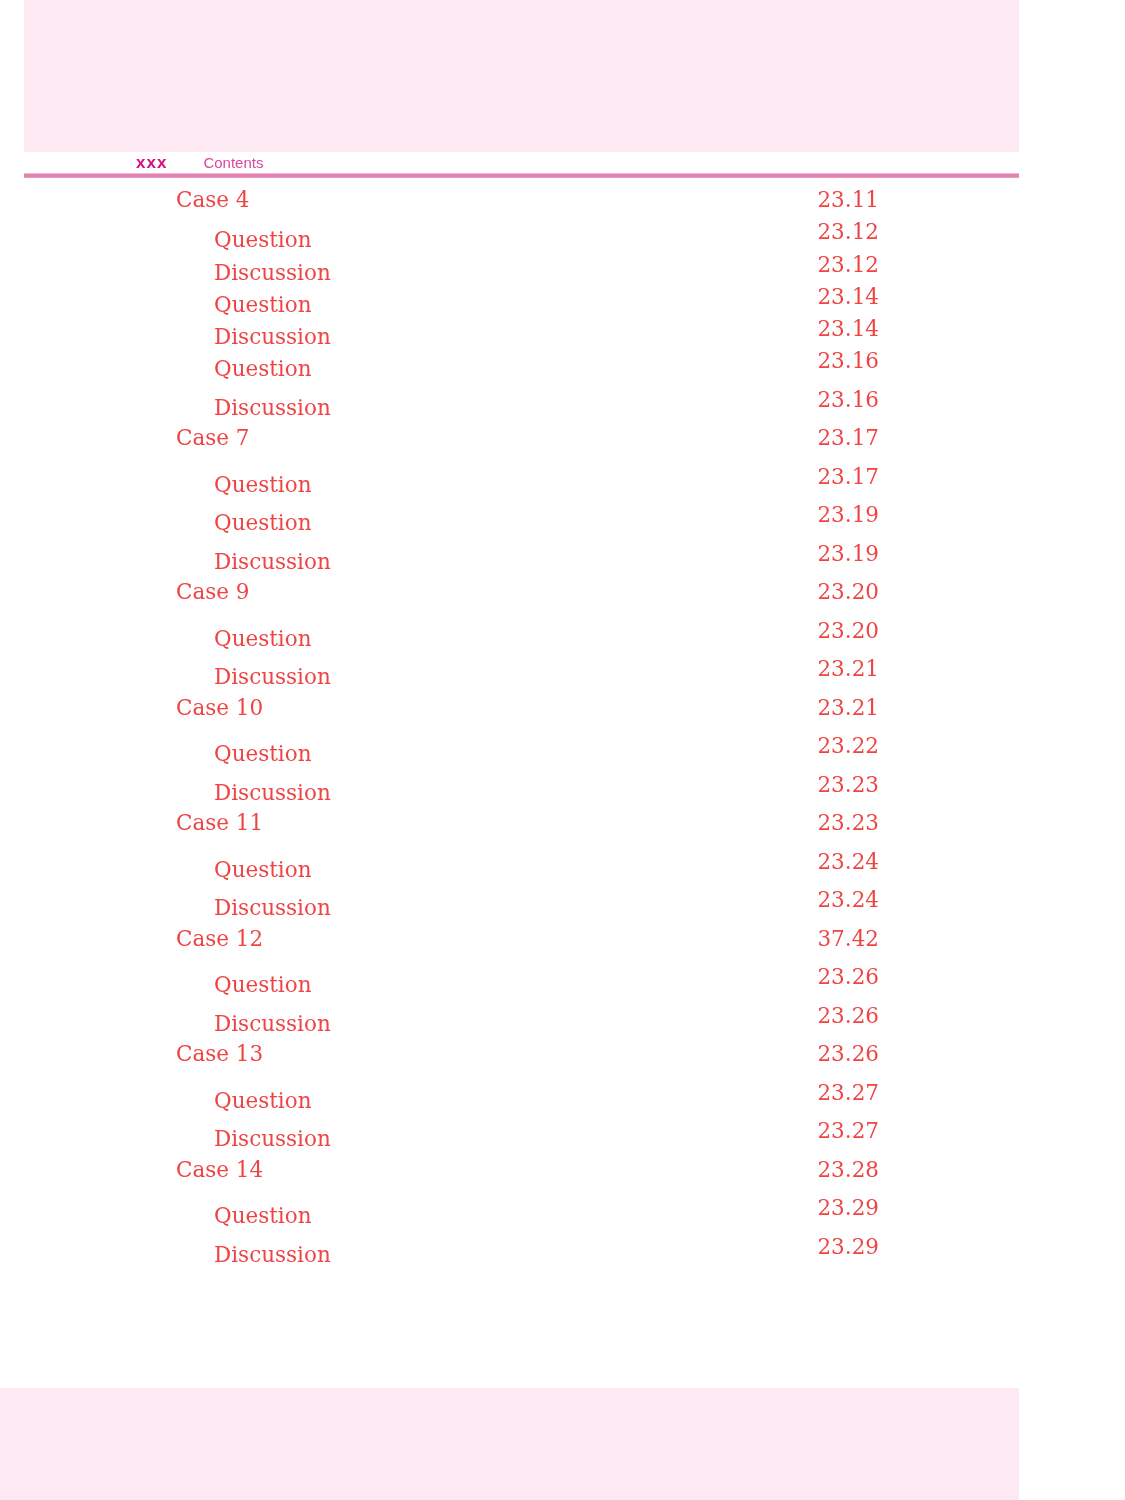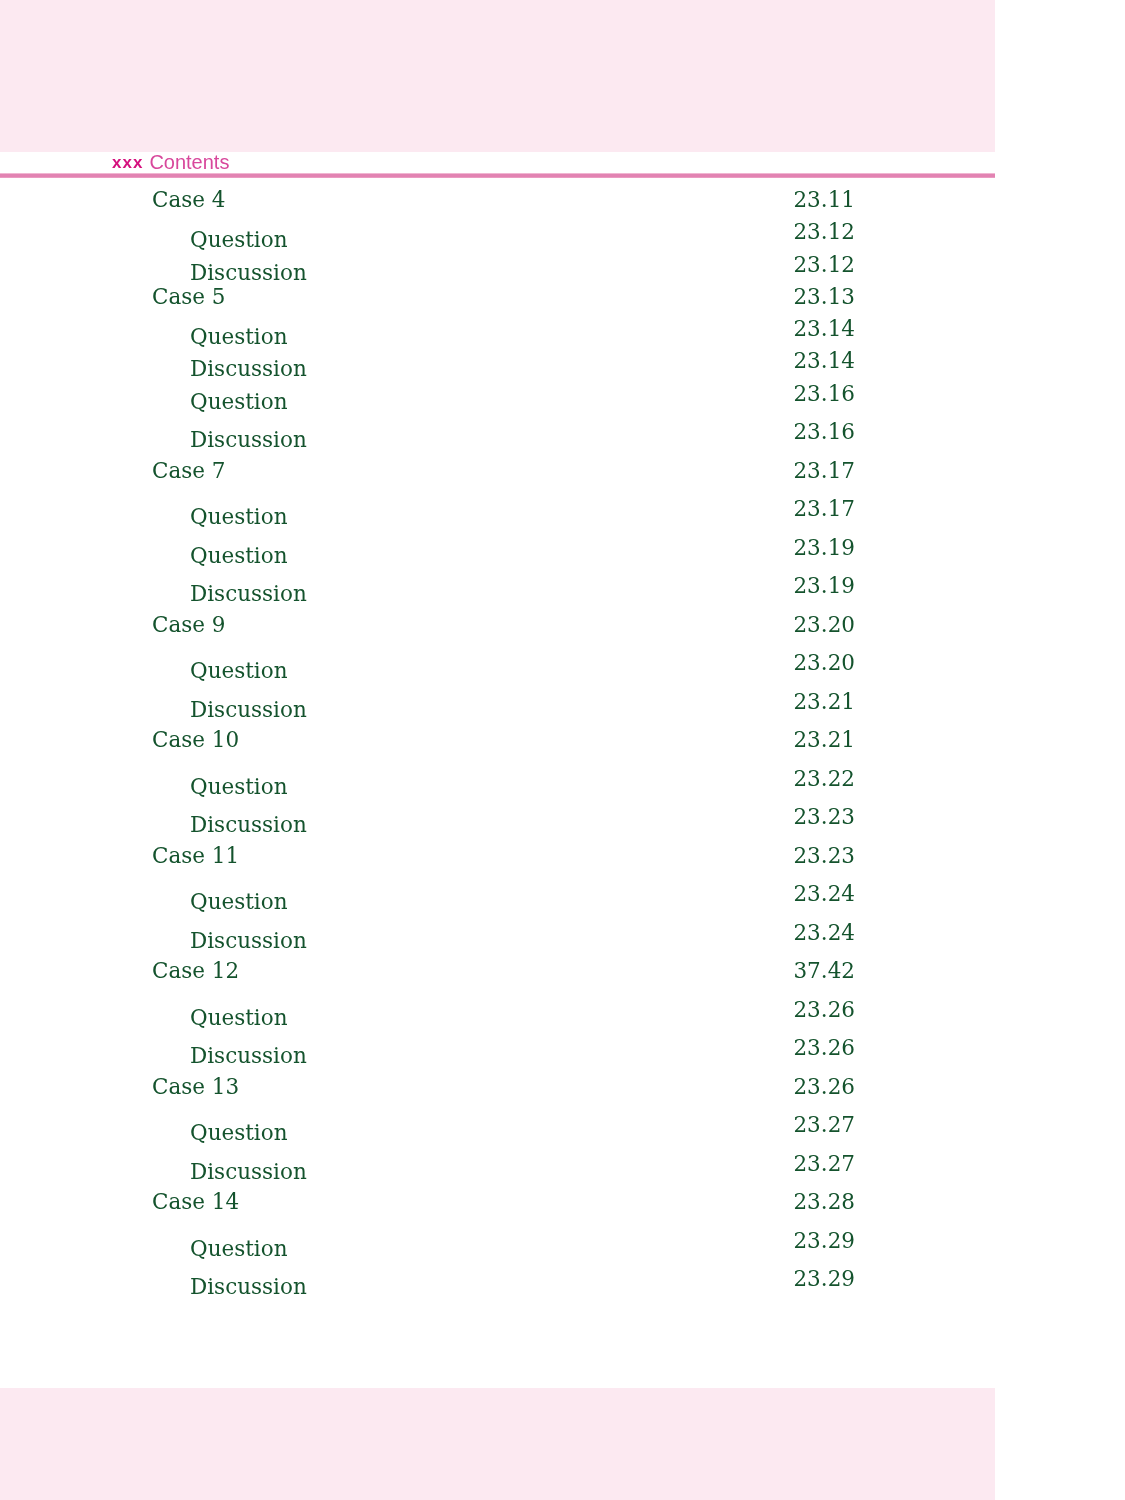--- a/index.html
+++ b/index.html
@@ -11,52 +11,53 @@
     height: 1500px;
     background: #ffffff;
     overflow: hidden;
     font-family: "DejaVu Serif", serif;
   }
   .page {
     position: relative;
     width: 995px;
     height: 1500px;
     background: #ffffff;
+    padding-left: 24px;
   }
   .band-top {
     height: 152px;
     background: #fce9f1;
   }
   .header-band {
     height: 21px;
     background: #ffffff;
     display: flex;
     align-items: center;
     padding-left: 112px;
     font-family: "Liberation Sans", sans-serif;
   }
   .folio {
     font-weight: bold;
     font-size: 17px;
     letter-spacing: 1px;
     color: #d5117e;
   }
   .section-title {
-    margin-left: 6px;
-    font-size: 20px;
+    margin-left: 36px;
+    font-size: 15px;
     color: #d8489c;
   }
   .rule {
     height: 5px;
     background: linear-gradient(to bottom, #f7cfe1 0%, #e283b2 30%, #e283b2 75%, #f0aacb 100%);
   }
   .toc {
     padding: 9px 140px 0 152px;
     font-size: 21.5px;
-    color: #14532d;
+    color: #ef4444;
   }
   .row {
     height: 38.5px;
     display: flex;
     justify-content: space-between;
     align-items: flex-start;
     line-height: 26px;
   }
   .row.tight {
     height: 32.3px;
@@ -105,24 +106,20 @@
       <span class="pagenum">23.11</span>
     </div>
     <div class="row tight sub">
       <span class="label">Question</span>
       <span class="pagenum">23.12</span>
     </div>
     <div class="row tight sub">
       <span class="label">Discussion</span>
       <span class="pagenum">23.12</span>
     </div>
-    <div class="row tight">
-      <span class="label">Case 5</span>
-      <span class="pagenum">23.13</span>
-    </div>
     <div class="row tight sub">
       <span class="label">Question</span>
       <span class="pagenum">23.14</span>
     </div>
     <div class="row tight sub">
       <span class="label">Discussion</span>
       <span class="pagenum">23.14</span>
     </div>
     <div class="row sub">
       <span class="label">Question</span>

